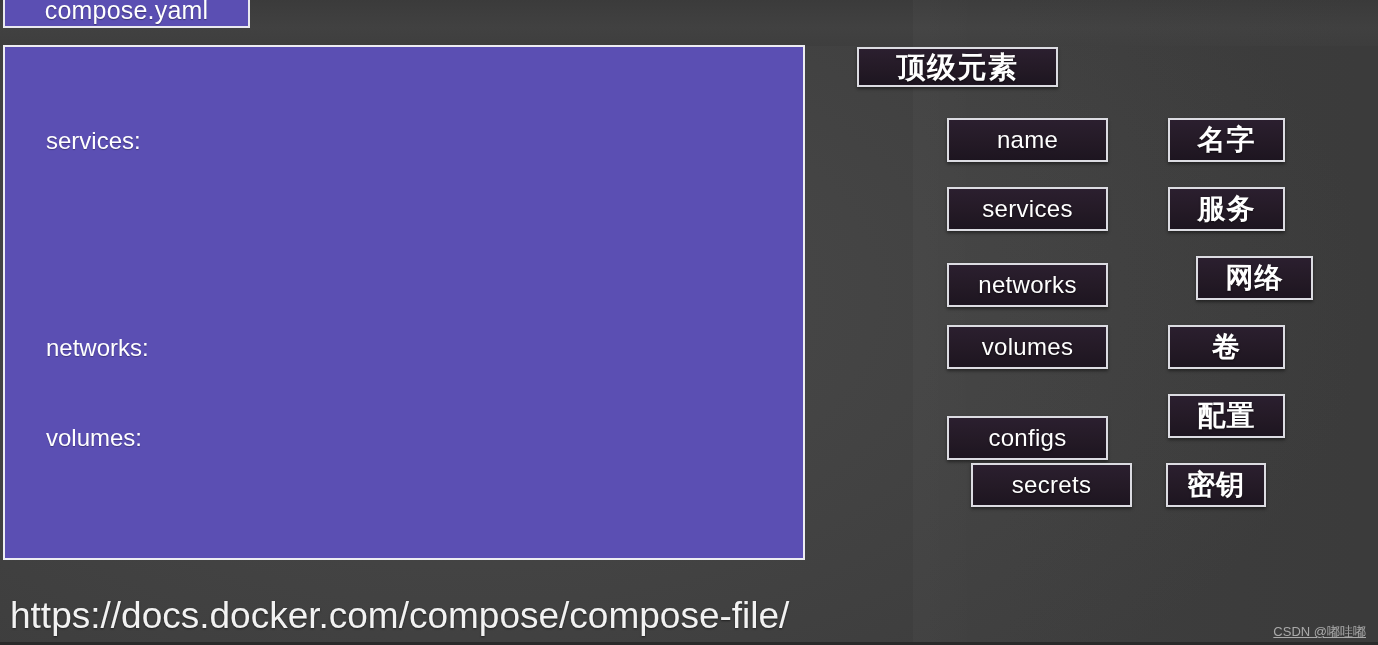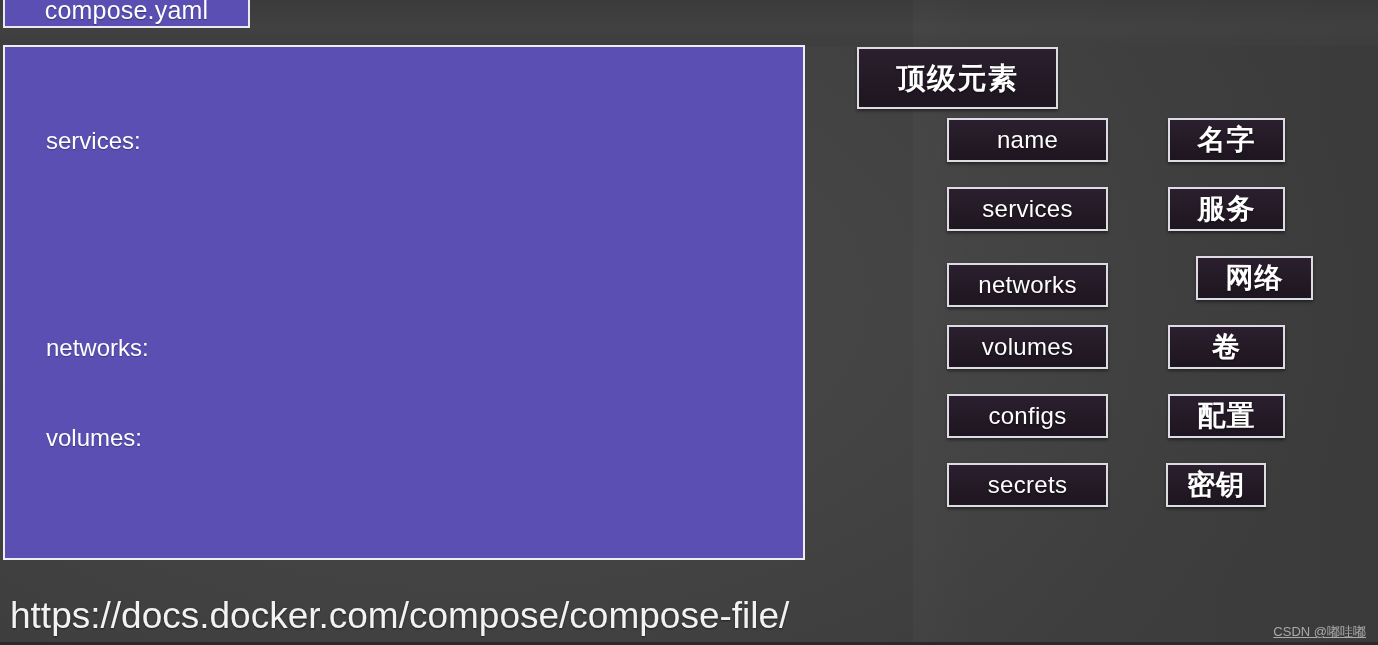--- a/index.html
+++ b/index.html
@@ -117,21 +117,21 @@
     font-size: 28px;
     line-height: 30px;
     letter-spacing: 1px;
     font-weight: 600;
   }
 
   #heading-pill {
     left: 857px;
     top: 47px;
     width: 201px;
-    height: 62px;
+    height: 40px;
   }
   #heading-pill .pill-label {
     font-size: 29px;
     line-height: 31px;
     letter-spacing: 1.5px;
     font-weight: 600;
   }
 
   .col-en { left: 947px; width: 161px; height: 44px; }
   .col-cn { left: 1168px; width: 117px; height: 44px; }
@@ -194,27 +194,27 @@
       </div>
       <div class="pill cn col-cn" style="top: 256px; left: 1168px; width: 117px; margin-left: 28px;">
         <span class="pill-label">网络</span>
       </div>
       <div class="pill en col-en" style="top: 325px;">
         <span class="pill-label">volumes</span>
       </div>
       <div class="pill cn col-cn" style="top: 325px; left: 1168px; width: 117px;">
         <span class="pill-label">卷</span>
       </div>
-      <div class="pill en col-en" style="top: 394px; align-items: center;">
+      <div class="pill en col-en" style="top: 416px; align-items: center;">
         <span class="pill-label">configs</span>
       </div>
       <div class="pill cn col-cn" style="top: 394px; left: 1168px; width: 117px;">
         <span class="pill-label">配置</span>
       </div>
-      <div class="pill en col-en" style="top: 463px;">
+      <div class="pill en col-en" style="top: 463px; margin-left: 24px;">
         <span class="pill-label">secrets</span>
       </div>
       <div class="pill cn col-cn" style="top: 463px; left: 1166px; width: 100px;">
         <span class="pill-label">密钥</span>
       </div>
     </div>
 
   <div id="url-text">https://docs.docker.com/compose/compose-file/</div>
 
   <div id="watermark">CSDN @嘟哇嘟</div>

